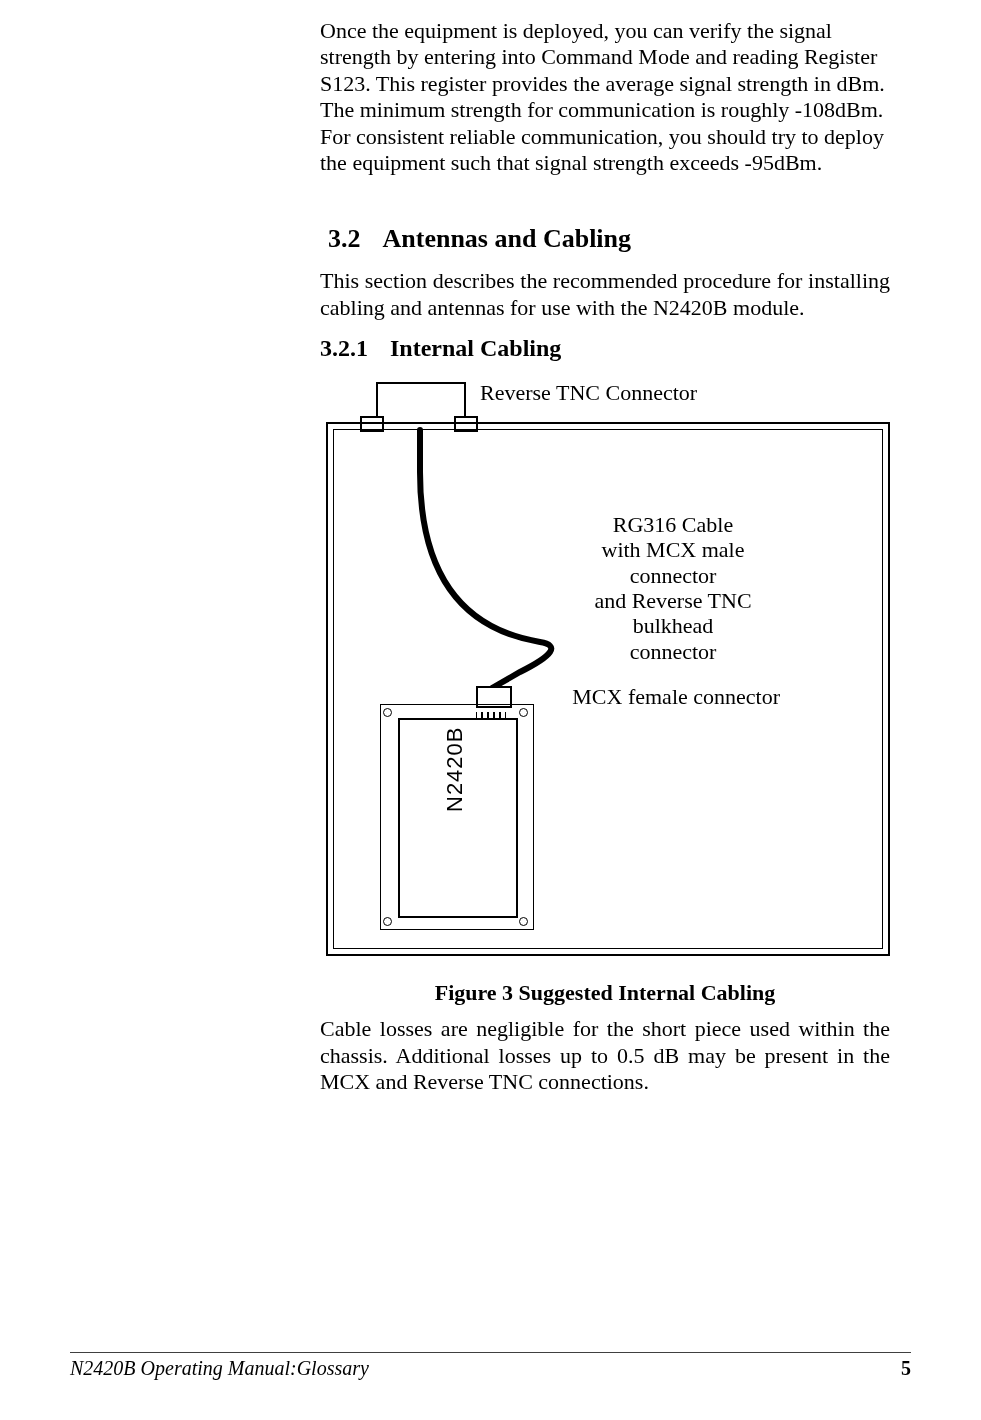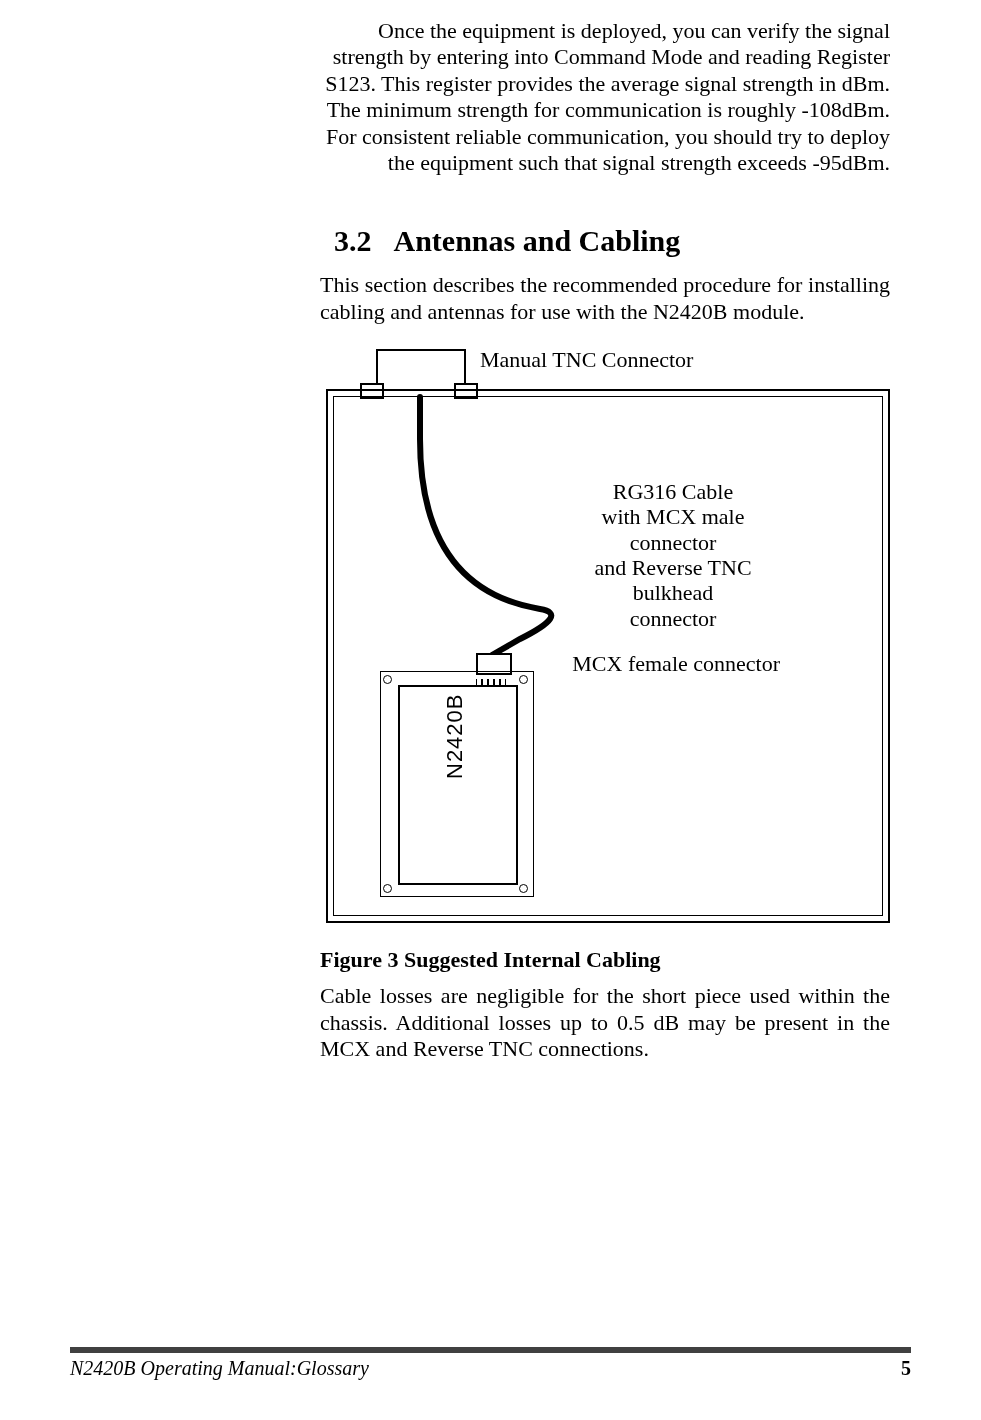--- a/index.html
+++ b/index.html
@@ -22,47 +22,47 @@
   .content {
     position: absolute;
     left: 320px;
     top: 18px;
     width: 570px;
   }
   .para {
     font-size: 22px;
     line-height: 1.2;
     margin: 0 0 14px 0;
-    text-align: right;
   }
   .para.just {
     text-align: justify;
   }
   h2.sec {
-    font-size: 30px;
-    font-weight: bold;
-    margin: 48px 0 14px 14px;
+    font-size: 26px;
+    font-weight: bold;
+    margin: 48px 0 14px 8px;
   }
   h2.sec .num {
     display: inline-block;
     margin-right: 22px;
   }
   h3.subsec {
     font-size: 24px;
     font-weight: bold;
     margin: 10px 0 10px 0;
   }
   h3.subsec .num {
     display: inline-block;
     margin-right: 22px;
   }
   .figcap {
     font-size: 22px;
     font-weight: bold;
     margin: 18px 0 10px 0;
+    text-align: center;
   }
 
   
   .figwrap {
     position: relative;
     width: 570px;
     height: 590px;
     margin-top: 6px;
   }
   
@@ -201,21 +201,21 @@
     font-size: 22px;
     letter-spacing: 1px;
   }
 
   
   .footer {
     position: absolute;
     left: 70px;
     right: 70px;
     bottom: 40px;
-    border-top: 6px solid #404040;
+    border-top: 1px solid #404040;
     padding-top: 4px;
     font-style: italic;
     font-size: 20px;
     display: flex;
     justify-content: space-between;
   }
   .footer .pn {
     font-style: normal;
     font-weight: bold;
   }
@@ -228,28 +228,31 @@
   <div class="content">
 
     <p class="para">Once the equipment is deployed, you can verify the signal strength by entering into Command Mode and reading Register S123.  This register provides the average signal strength in dBm.  The minimum strength for communication is roughly -108dBm.  For consistent reliable communication, you should try to deploy the equipment such that signal strength exceeds -95dBm.</p>
 
     <h2 class="sec">
       <span class="num">3.2</span><span>Antennas and Cabling</span>
     </h2>
 
     <p class="para just">This section describes the recommended procedure for installing cabling and antennas for use with the N2420B module.</p>
 
+    <h3 class="subsec">
+      <span class="num">3.2.1</span><span>Internal Cabling</span>
+    </h3>
 
 
     <div class="figwrap">
 
       <div class="tnc-top"></div>
       <div class="tnc-shoulders"></div>
 
-      <div class="lbl lbl-tnc">Manual TNC Connector</div>
+      <div class="lbl lbl-tnc">Reverse TNC Connector</div>
 
       <div class="chassis">
         <div class="chassis-inner"></div>
       </div>
 
       <svg class="cable" viewBox="0 0 570 590">
         <path d="M100 58 L100 100 Q100 250 220 270 Q250 275 200 300 L172 316" stroke="#000" stroke-width="6" fill="none" stroke-linecap="round"></path>
       </svg>
 
       <div class="lbl lbl-cable" style="white-space:pre-line;">RG316 Cable

